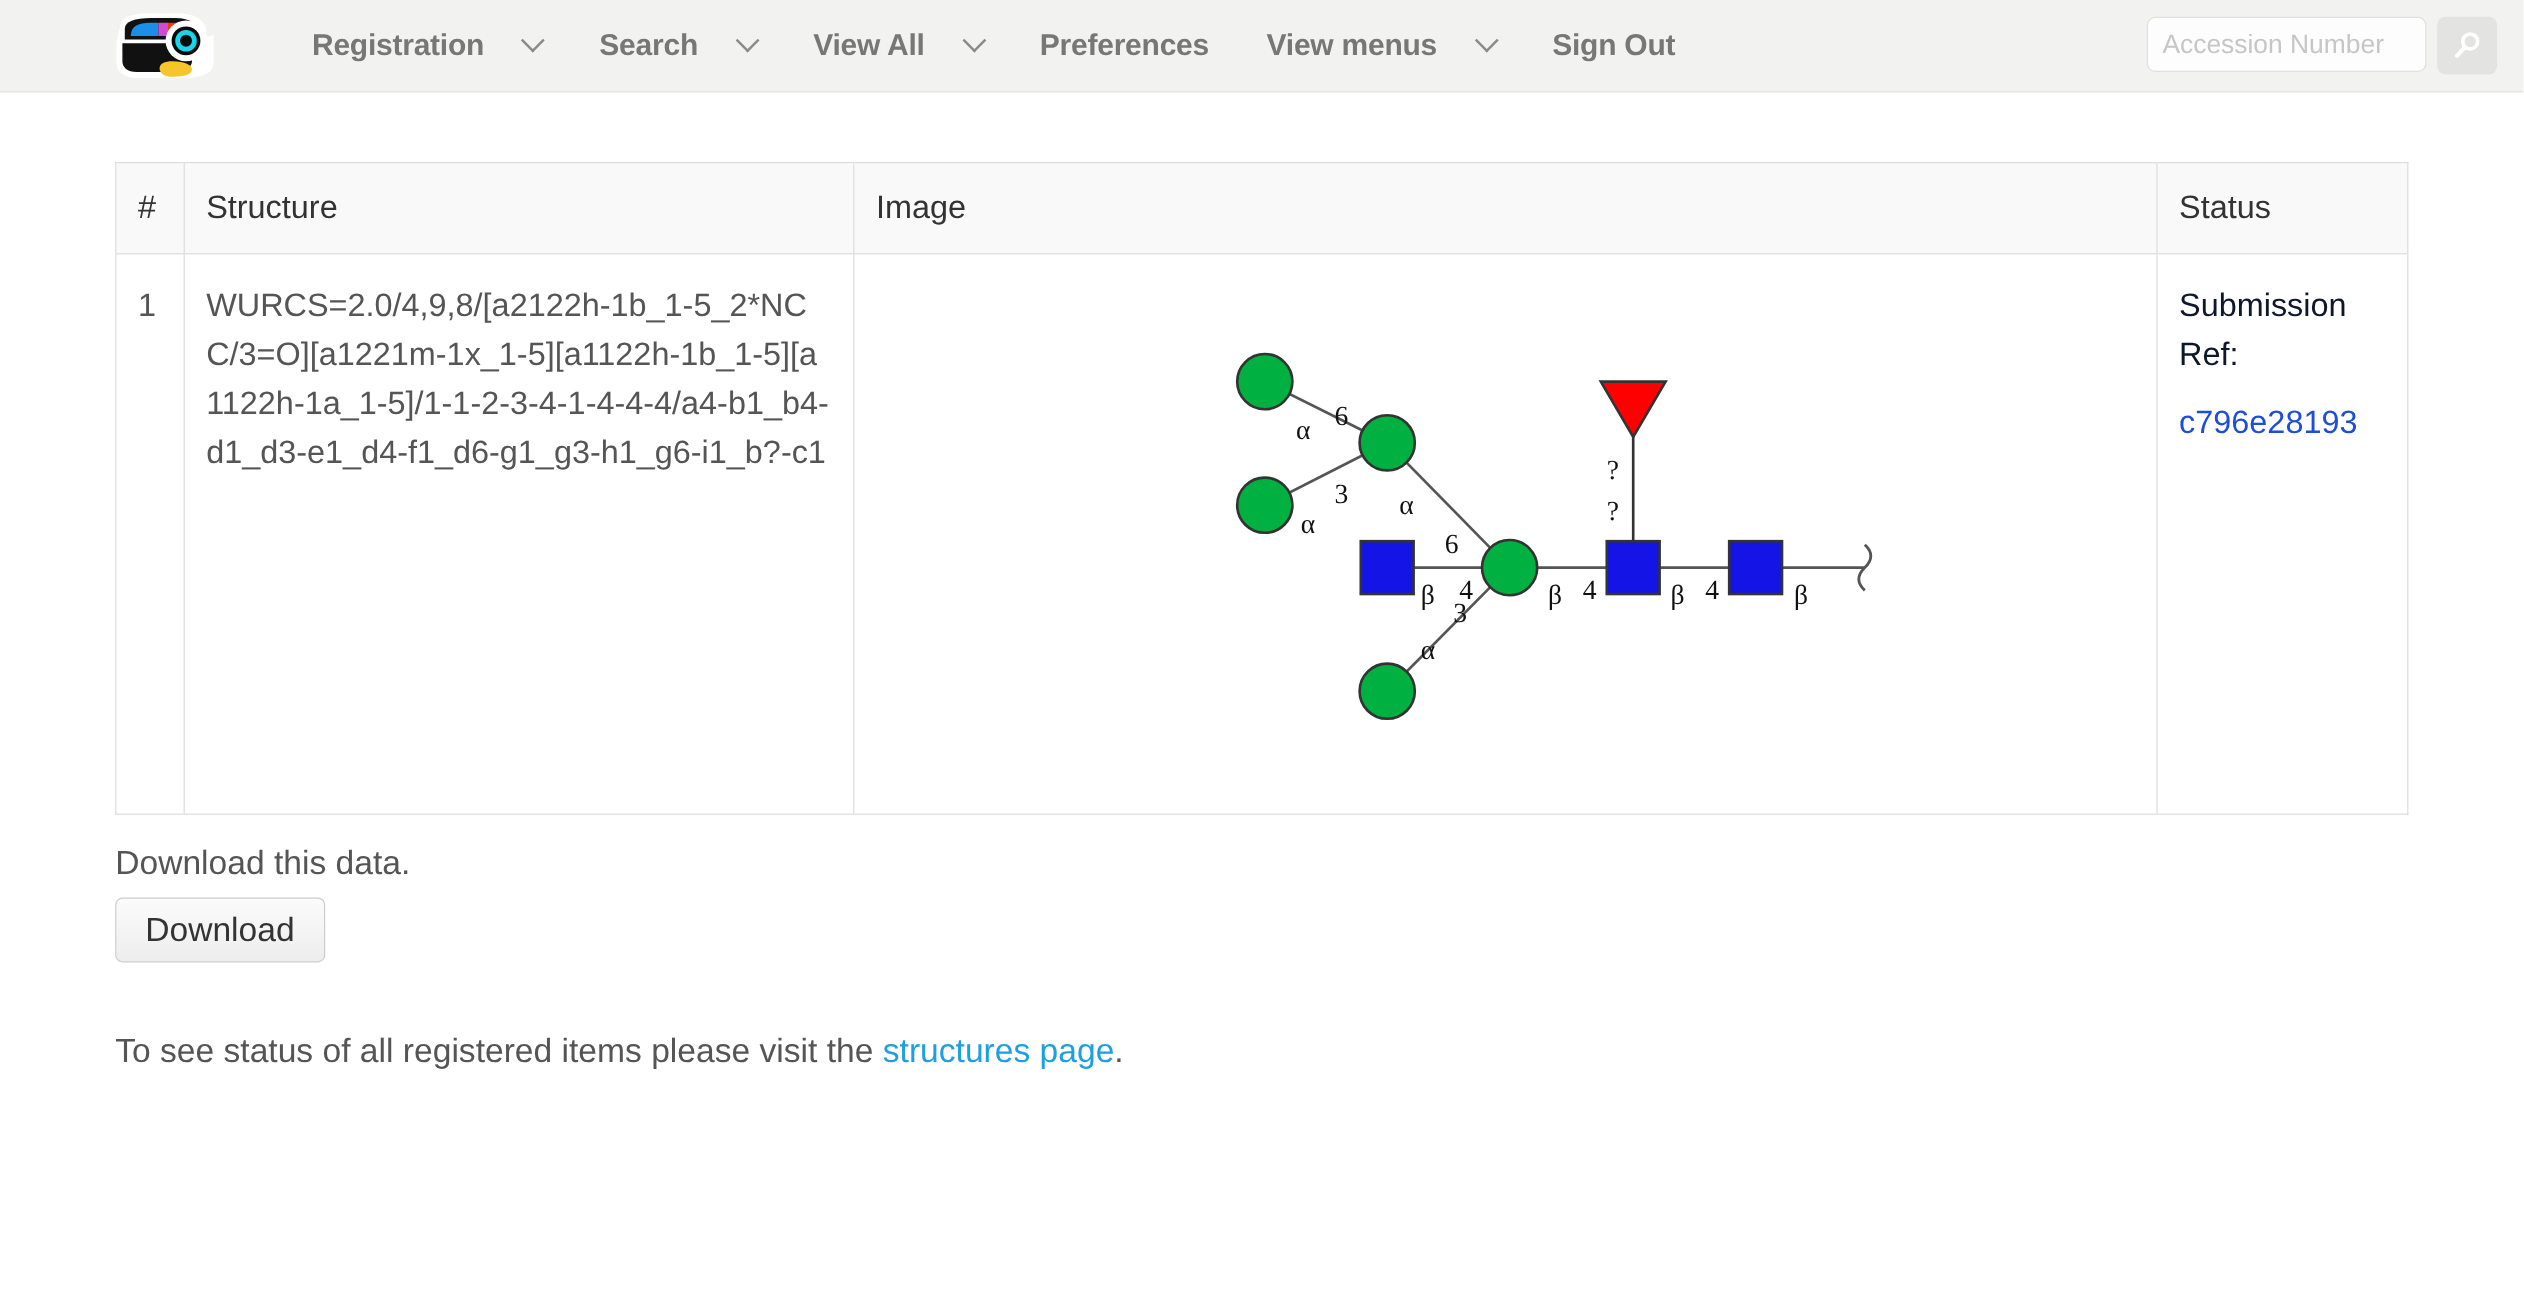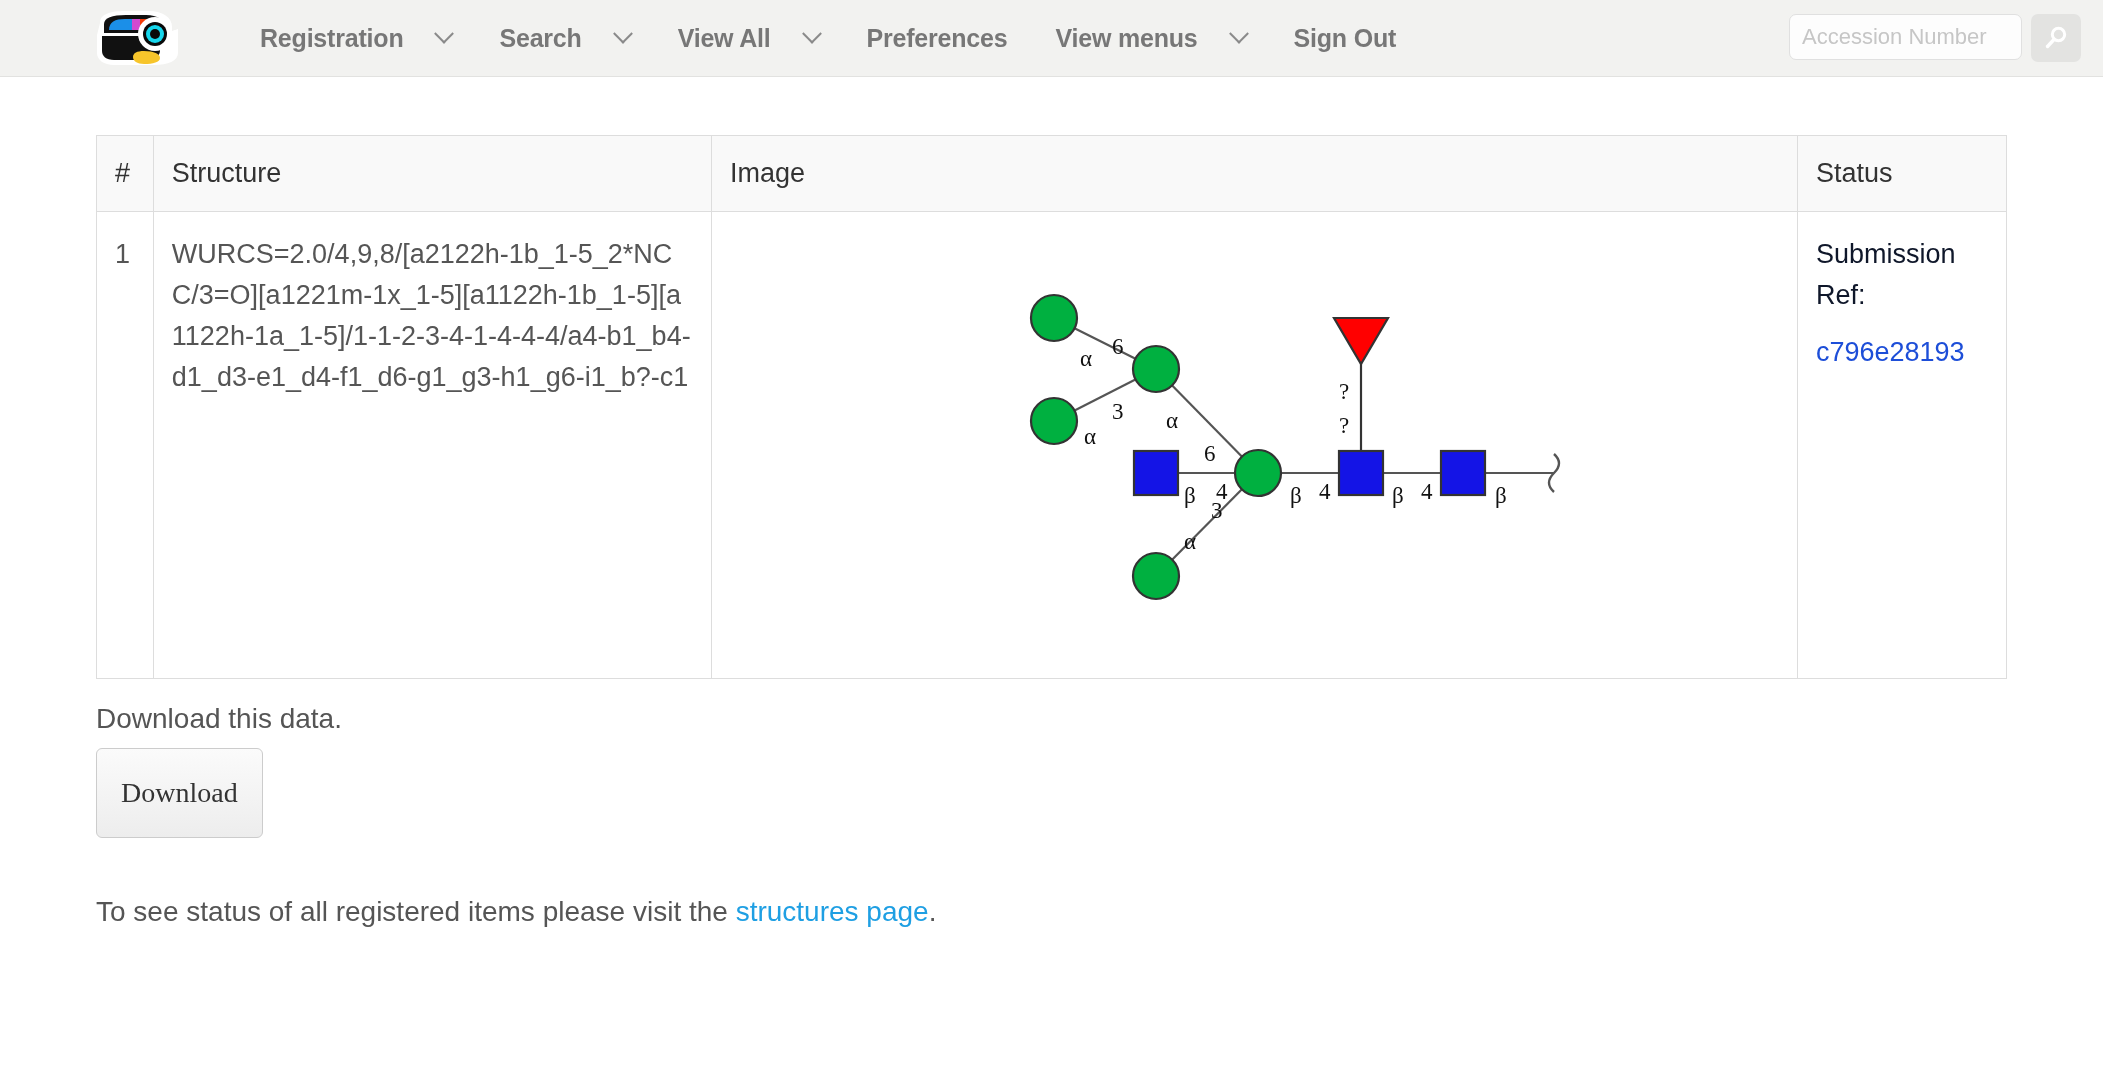--- a/index.html
+++ b/index.html
@@ -151,26 +151,26 @@
 
   
   .download-note {
     font-size: 28px;
     color: #555555;
     margin-top: 24px;
   }
   .download-btn {
     margin-top: 13px;
     font-size: 28px;
-    font-family: Liberation Serif, serif;
+    font-family: Liberation Sans, sans-serif;
     color: #333333;
     background: linear-gradient(to bottom, #fbfbfb 0%, #ededed 100%);
     border: 1px solid #cccccc;
     border-radius: 6px;
-    padding: 28px 24px;
+    padding: 10px 24px;
     cursor: pointer;
     text-align: center;
   }
   .footer-note {
     font-size: 28px;
     color: #555555;
     margin-top: 58px;
   }
   .footer-note a {
     color: #1e9fe3;

